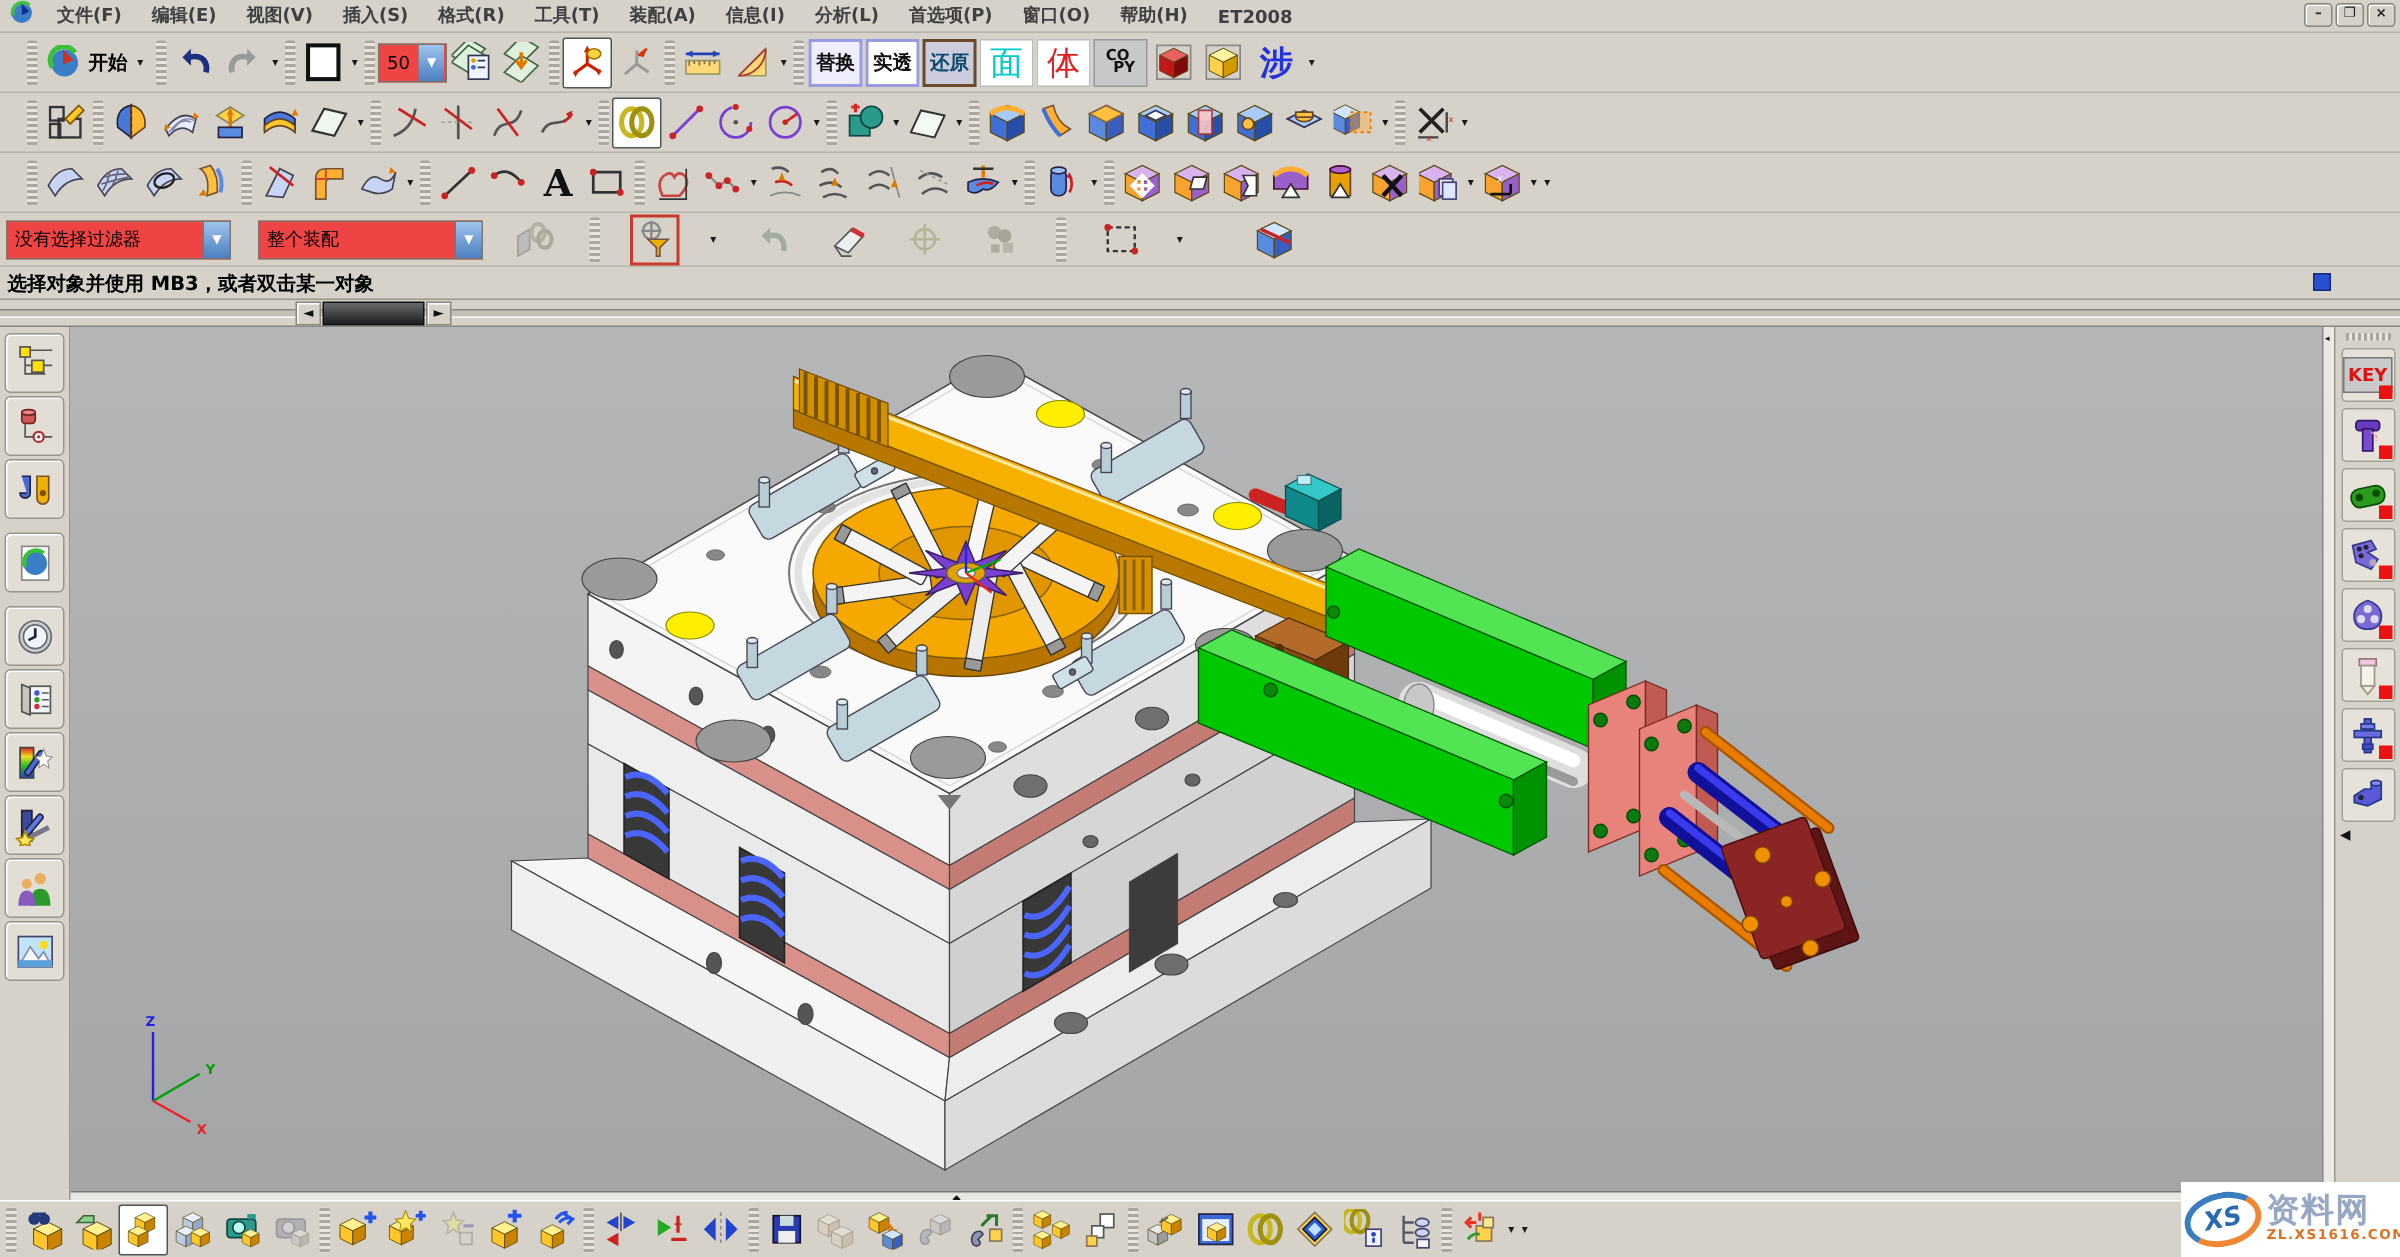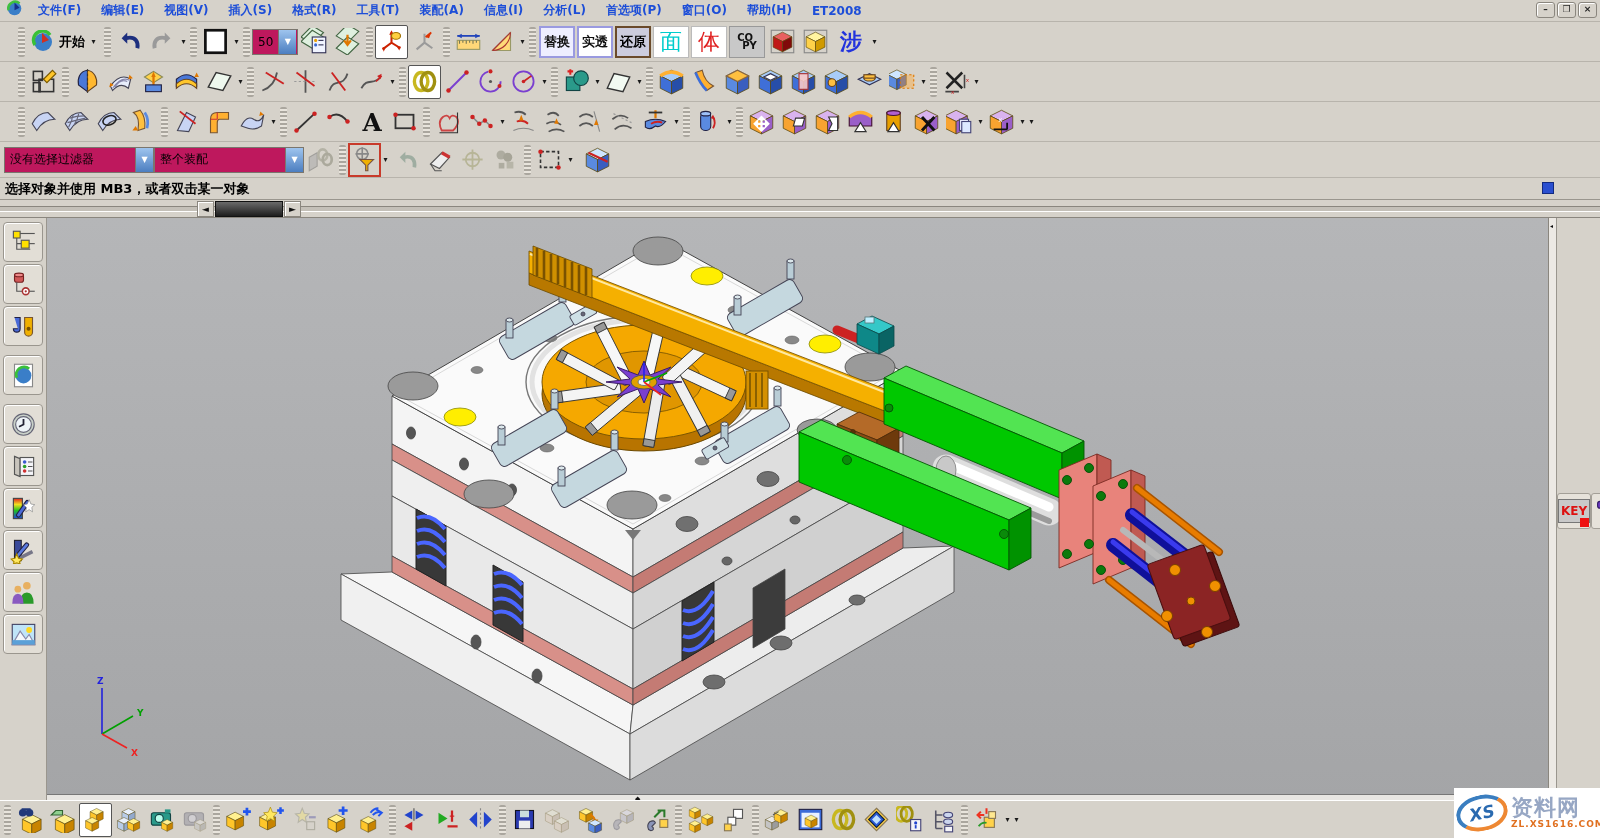--- a/index.html
+++ b/index.html
@@ -1,59 +1,59 @@
 <!DOCTYPE html>
 <html><head>
 <meta charset="utf-8">
 <style>
   *{margin:0;padding:0;box-sizing:border-box}
   html,body{width:1600px;height:838px;overflow:hidden;font-family:"DejaVu Sans",sans-serif;background:#d6d2ca}
   .row{display:flex;align-items:center;background:#d6d2ca;position:relative}
   .menubar{height:22px;border-bottom:1px solid #b8b4ac;padding-left:2px;gap:2px}
-  .menu-item{padding:2px 9px;font-size:12px;font-weight:700;color:#1d4ed8;white-space:nowrap;cursor:default}
+  .menu-item{padding:2px 9px;font-size:12px;font-weight:700;color:#404040;white-space:nowrap;cursor:default}
   .win-controls{position:absolute;right:3px;top:2px;display:flex;gap:2px}
   .wbtn{width:19px;height:16px;background:#d6d2ca;border:1px solid #8a867e;border-radius:3px;
         box-shadow:inset 1px 1px 0 #fff;font-size:9px;line-height:13px;text-align:center;color:#222;font-weight:700}
   .tb{height:40px;border-bottom:1px solid #b8b4ac;padding:0 16px}
   .grip{width:7px;height:30px;margin:0 2px;background:repeating-linear-gradient(180deg,#aaa69e 0 2px,#e8e4dc 2px 4px);border-radius:2px}
   .sep{width:6px;height:34px}
   .tbtn{width:33px;height:34px;display:flex;align-items:center;justify-content:center;flex:0 0 auto}
   .tbtn.active{border:1px solid #555;background:#fff;border-radius:2px}
   .tbtn.hot{outline:2px solid #c83a2a;outline-offset:-2px}
   svg.g{width:27px;height:27px;display:block}
   .caret{font-size:8px;color:#1a1a1a;width:9px;text-align:center;flex:0 0 auto}
   .startbtn{display:flex;align-items:center;gap:4px;padding:2px 4px;font-size:13px;font-weight:700}
-  .combo{display:flex;height:26px;border:1px solid #7a766e;background:#be185d;align-items:center;flex:0 0 auto}
+  .combo{display:flex;height:26px;border:1px solid #7a766e;background:#ef4444;align-items:center;flex:0 0 auto}
   .combo .cv{padding:0 5px;font-size:12px;white-space:nowrap;overflow:hidden}
   .combo .cb{width:18px;height:100%;background:linear-gradient(#9ec4ee,#4c7ec0);display:flex;align-items:center;justify-content:center;border-left:1px solid #7a766e;color:#fff;font-size:8px}
   .tile{min-width:36px;height:32px;display:flex;align-items:center;justify-content:center;font-weight:700;flex:0 0 auto;margin:0 1px}
   .tile.lav{background:#eef;border:2px solid #9a9ae0;font-size:13px;color:#111}
-  .tile.press{background:#ccd;border:2px solid #6a4a2a;font-size:13px;color:#000000}
+  .tile.press{background:#ccd;border:2px solid #6a4a2a;font-size:13px;color:#0c4a6e}
   .tile.face{background:#fff;border:1px solid #bbb;font-size:22px;color:#00cccc;font-weight:400}
   .tile.body{background:#fff;border:1px solid #bbb;font-size:22px;color:#e02020;font-weight:400}
   .tile.copy{background:#c8c8c8;border:1px solid #999;font-size:10px;color:#111;letter-spacing:0;line-height:8px;font-weight:700}
   .tile.she{background:transparent;border:none;font-size:22px;color:#2233dd}
-  .selbar{height:36px;border-bottom:1px solid #b8b4ac;padding:0 4px;gap:0}
+  .selbar{height:36px;border-bottom:1px solid #b8b4ac;padding:0 4px;gap:18px}
   .promptbar{height:22px;background:#d6d2ca;border-bottom:1px solid #9a968e;padding-left:5px;font-size:13px;font-weight:700;color:#000}
   .bluesq{position:absolute;right:46px;top:4px;width:12px;height:12px;background:#2a4fd0;border:1px solid #122a80}
   .hscroll{height:18px;background:#d6d2ca;border-bottom:1px solid #8a867e;position:relative}
   .hs-track{position:absolute;left:0;right:0;top:6px;height:6px;background:#c4c0b8;border-top:1px solid #8a867e;border-bottom:1px solid #fff}
   .hs-btn{position:absolute;top:1px;width:17px;height:16px;background:#d6d2ca;border:1px solid #8a867e;box-shadow:inset 1px 1px 0 #fff;text-align:center;font-size:9px;line-height:14px;color:#111}
   .hs-thumb{position:absolute;top:1px;height:16px;background:linear-gradient(#6a6a6a,#1d1d1d);border:1px solid #111}
   .main{display:flex;height:582px}
   .lpanel{width:47px;background:#d6d2ca;border-right:1px solid #9a968e;display:flex;flex-direction:column;align-items:center;padding-top:3px}
   .lbtn{width:40px;height:40px;margin:1px 0;background:#e2ded6;border:1px solid #9a968e;border-radius:4px;box-shadow:inset 1px 1px 0 #fff;display:flex;align-items:center;justify-content:center}
   .lgap{height:7px}
   .vp{flex:1;position:relative;background:linear-gradient(#b5b6b8,#a4a5a7);overflow:hidden}
   .vp svg.scene{position:absolute;left:0;top:0}
   .vp-bottom{position:absolute;left:0;right:0;bottom:0;height:6px;background:#e8e6e2;border-top:1px solid #777}
   .vp-bottom .mark{position:absolute;left:588px;top:0px;font-size:7px;color:#111}
   .vscroll{width:8px;background:#ece9e4;border-left:1px solid #8a867e;position:relative}
   .vscroll .mark{position:absolute;top:4px;left:1px;font-size:6px;color:#111}
-  .rpanel{width:44px;background:#d6d2ca;border-left:1px solid #9a968e;display:flex;flex-direction:row;align-items:center;padding-top:4px}
+  .rpanel{width:44px;background:#d6d2ca;border-left:1px solid #9a968e;display:flex;flex-direction:column;align-items:center;padding-top:4px}
   .rbtn{width:36px;height:36px;margin:2px 0;background:#e6e2da;border:1px solid #a39f97;border-radius:3px;display:flex;align-items:center;justify-content:center;position:relative}
   .rbtn .rsq{position:absolute;right:1px;bottom:1px;width:9px;height:9px;background:#ee1111}
   .rgrip{width:30px;height:5px;background:repeating-linear-gradient(90deg,#aaa69e 0 2px,#e8e4dc 2px 4px);margin-bottom:3px}
   .rcollapse{font-size:9px;color:#111;margin-top:2px;align-self:flex-start;margin-left:3px}
   .keytxt{font-family:"DejaVu Sans",sans-serif;font-weight:700;font-size:12px;color:#dd1111;background:#c9c9c9;border:1px solid #777;padding:4px 2px}
   .btoolbar{height:38px;background:#d6d2ca;border-top:1px solid #fff;padding:0 2px}
   .watermark{position:absolute;right:0;bottom:0;width:146px;height:50px;background:#fff;display:flex;align-items:center;padding:2px;z-index:9}
   .wm-oval{width:52px;height:36px;border-radius:50%;border:4px solid #3a7ec0;border-right-color:#ee8833;border-bottom-color:#ee8833;display:flex;align-items:center;justify-content:center;transform:rotate(-12deg);flex:0 0 auto}
   .wm-xs{font-style:italic;font-weight:700;font-size:17px;color:#2a6ab0}
   .wm-right{display:flex;flex-direction:column;margin-left:3px}

